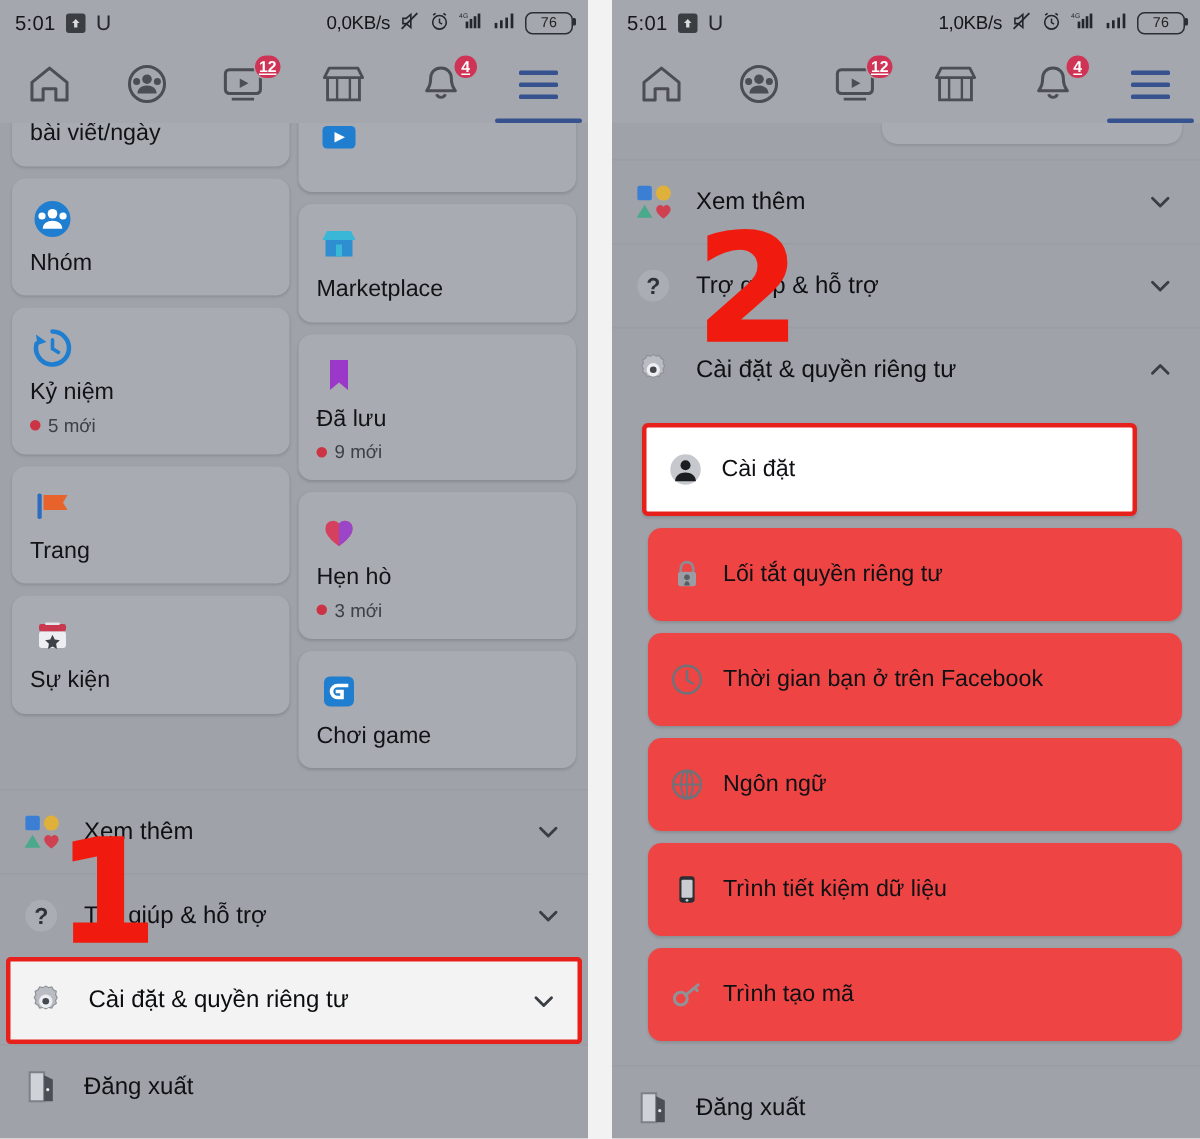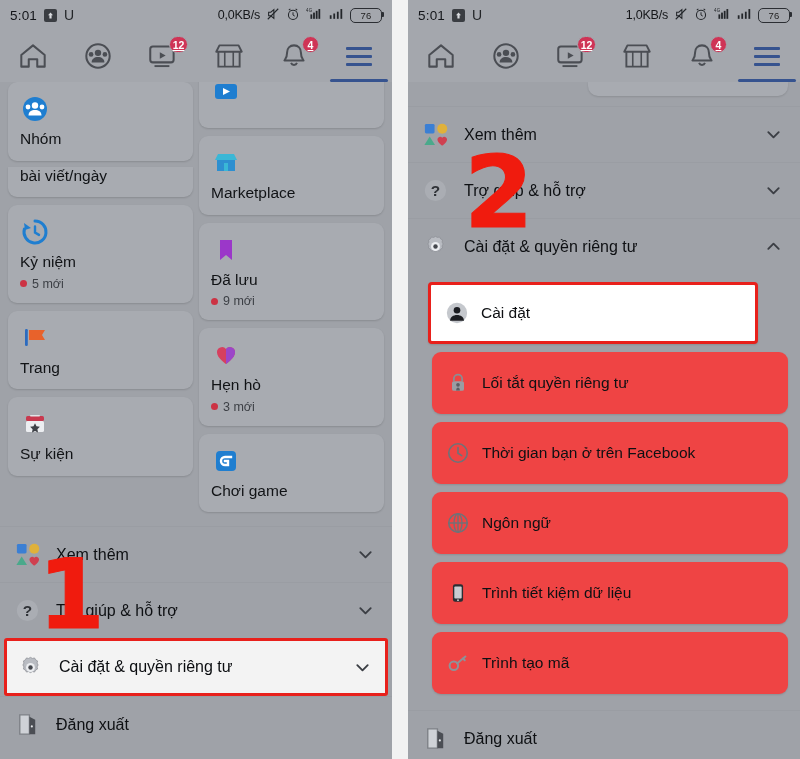--- a/index.html
+++ b/index.html
@@ -268,35 +268,35 @@
           </span>
         <span class="nav-underline"></span>
       </div>
     </div>
 
     <div class="content">
 
       <div class="grid">
 
         <div class="col">
+          <div class="card clip">
+            <div class="card-label">bài viết/ngày</div>
+          </div>
+
           <div class="card">
             <div class="card-icon">
               <svg width="30" height="30" viewBox="0 0 30 30">
                   <circle cx="15" cy="15" r="12" fill="#1f7ed0"></circle>
                   <circle cx="15" cy="11.5" r="3.2" fill="#fff"></circle>
                   <path d="M8.5 21.5c0-3.6 3-5.4 6.5-5.4s6.5 1.8 6.5 5.4z" fill="#fff"></path>
                   <circle cx="8" cy="13" r="2.4" fill="#fff"></circle>
                   <circle cx="22" cy="13" r="2.4" fill="#fff"></circle>
                 </svg>
             </div>
             <div class="card-label">Nhóm</div>
-          </div>
-
-          <div class="card clip">
-            <div class="card-label">bài viết/ngày</div>
           </div>
 
           <div class="card">
             <div class="card-icon">
               <svg width="30" height="30" viewBox="0 0 30 30">
                   <path d="M15 4a11 11 0 1 1-10.6 8" fill="none" stroke="#1f7ed0" stroke-width="3" stroke-linecap="round"></path>
                   <path d="M4 6 L5 13 L11 11 Z" fill="#1f7ed0"></path>
                   <path d="M15 9.5v6l4 2.4" fill="none" stroke="#1f7ed0" stroke-width="2.4" stroke-linecap="round"></path>
                 </svg>
             </div>

